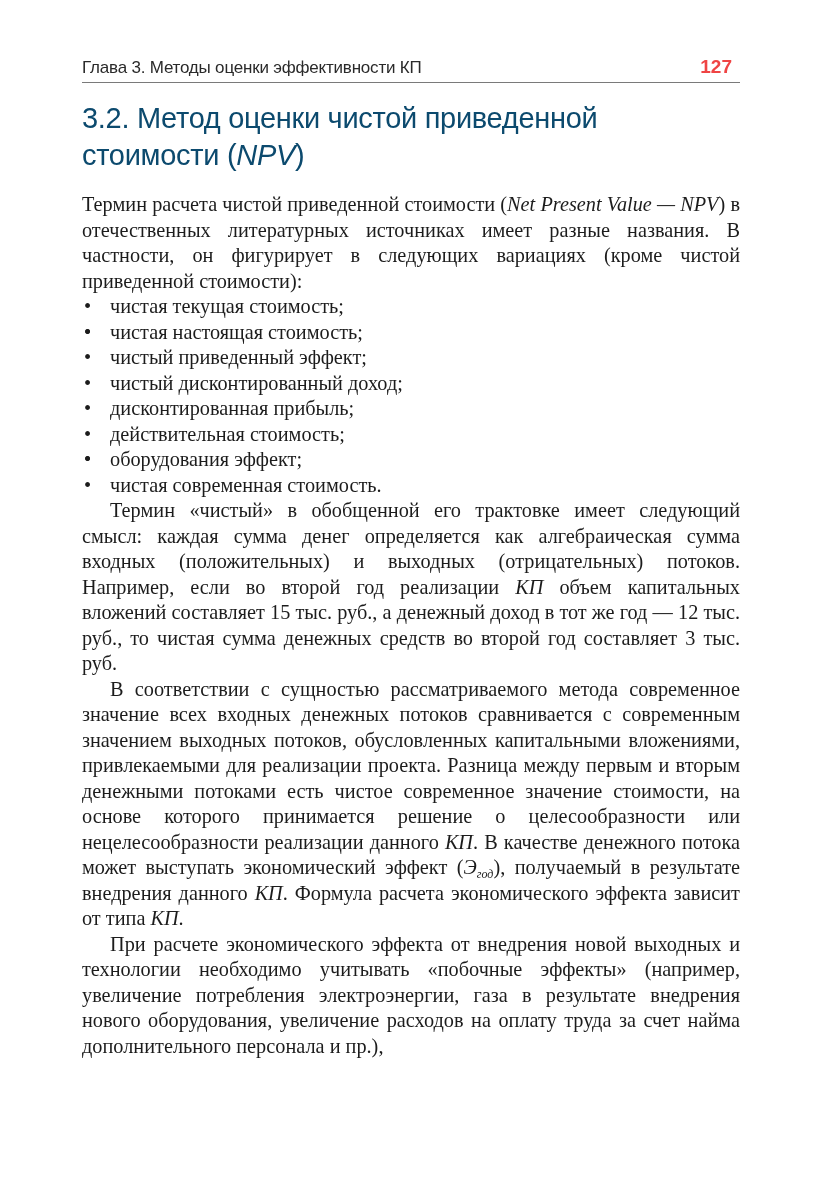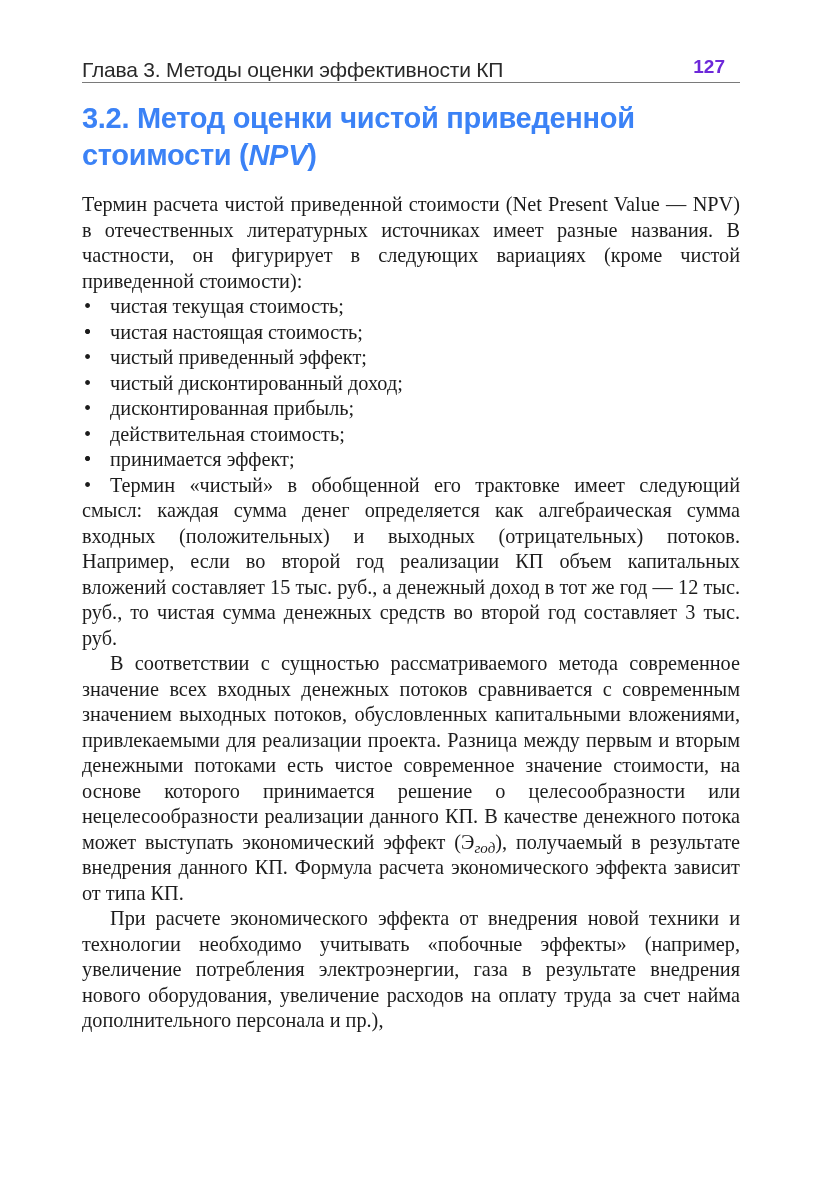--- a/index.html
+++ b/index.html
@@ -3,40 +3,40 @@
 <meta charset="utf-8">
 <style>
   html, body { margin: 0; padding: 0; background: #ffffff; }
   body { width: 820px; height: 1200px; position: relative; overflow: hidden; color: #1a1a1a; }
   .page { position: absolute; left: 82px; top: 0; width: 658px; }
   .running-head {
     position: absolute; top: 56px; left: 0; width: 658px; height: 26px;
     border-bottom: 1.5px solid #7a7a7a;
     font-family: "Liberation Sans", sans-serif;
   }
-  .running-head .chapter { position: absolute; left: 0; top: 2px; font-size: 21px; color: #2a2a2a; letter-spacing: -0.2px; }
-  .running-head .pageno { position: absolute; right: 15px; top: 0; font-size: 19px; font-weight: bold; color: #6d28d9; }
+  .running-head .chapter { position: absolute; left: 0; top: 2px; font-size: 17px; color: #2a2a2a; letter-spacing: -0.2px; }
+  .running-head .pageno { position: absolute; right: 8px; top: 0; font-size: 19px; font-weight: bold; color: #ef4444; }
   h1 {
     position: absolute; top: 100px; left: 0; margin: 0; width: 658px;
-    font-family: "Liberation Sans", sans-serif; font-weight: bold;
-    font-size: 29px; line-height: 37px; color: #3b82f6; letter-spacing: -0.3px;
+    font-family: "Liberation Sans", sans-serif; font-weight: normal;
+    font-size: 29px; line-height: 37px; color: #0c4a6e; letter-spacing: -0.3px;
   }
   h1 .it { font-style: italic; }
   .body {
     position: absolute; top: 192px; left: 0; width: 658px;
     font-family: "Liberation Serif", serif; font-size: 20.3px; line-height: 25.5px; color: #1c1c1c;
     text-align: justify;
   }
   .body p { margin: 0; }
   .body p.indent { text-indent: 28px; }
-  .it { }
+  .it { font-style: italic; }
   ul.variants { list-style: none; margin: 0; padding: 0; }
   ul.variants li { position: relative; padding-left: 28px; }
   ul.variants li .bullet { position: absolute; left: 2px; top: 0; }
-  sub.sub { font-size: 15px; font-style: italic; vertical-align: -4px; line-height: 0; }
+  sub.sub { font-size: 12px; font-style: italic; vertical-align: -4px; line-height: 0; }
 </style>
 </head>
 <body>
 
 <div class="page">
 
   <div class="running-head">
     <span class="chapter">Глава 3. Методы оценки эффективности КП</span>
     <span class="pageno">127</span>
   </div>
@@ -48,23 +48,23 @@
 
     <ul class="variants">
       <li><span class="bullet">•</span><span>чистая текущая стоимость;</span></li>
       <li><span class="bullet">•</span></li>
       <li><span class="bullet">•</span><span>чистая настоящая стоимость;</span></li>
       <li><span class="bullet">•</span><span>чистый приведенный эффект;</span></li>
       <li><span class="bullet">•</span><span>чистый дисконтированный доход;</span></li>
       <li><span class="bullet">•</span><span>дисконтированная прибыль;</span></li>
       <li><span class="bullet">•</span><span>действительная стоимость;</span></li>
       <li><span class="bullet">•</span></li>
-      <li><span class="bullet">•</span><span>принимается эффект;</span></li>
-      <li><span class="bullet">•</span></li>
+      <li><span class="bullet">•</span><span>оборудования эффект;</span></li>
+      <li><span class="bullet">•</span><span>чистая современная стоимость.</span></li>
     </ul>
 
     <p class="indent"><span>Термин «чистый» в обобщенной его трактовке имеет следующий смысл: каждая сумма денег определяется как алгебраическая сумма входных (положительных) и выходных (отрицательных) потоков. Например, если во второй год реализации </span><span class="it">КП</span><span> объем капитальных вложений составляет 15 тыс. руб., а денежный доход в тот же год — 12 тыс. руб., то чистая сумма денежных средств во второй год составляет 3 тыс. руб.</span></p>
 
     <p class="indent"><span>В соответствии с сущностью рассматриваемого метода современное значение всех входных денежных потоков сравнивается с современным значением выходных потоков, обусловленных капитальными вложениями, привлекаемыми для реализации проекта. Разница между первым и вторым денежными потоками есть чистое современное значение стоимости, на основе которого принимается решение о целесообразности или нецелесообразности реализации данного </span><span class="it">КП</span><span>. В качестве денежного потока может выступать экономический эффект (</span><span class="it">Э</span><sub class="sub">год</sub><span>), получаемый в результате внедрения данного </span><span class="it">КП</span><span>. Формула расчета экономического эффекта зависит от типа </span><span class="it">КП</span><span>.</span></p>
 
-    <p class="indent">При расчете экономического эффекта от внедрения новой техники и технологии необходимо учитывать «побочные эффекты» (например, увеличение потребления электроэнергии, газа в результате внедрения нового оборудования, увеличение расходов на оплату труда за счет найма дополнительного персонала и пр.),</p>
+    <p class="indent">При расчете экономического эффекта от внедрения новой выходных и технологии необходимо учитывать «побочные эффекты» (например, увеличение потребления электроэнергии, газа в результате внедрения нового оборудования, увеличение расходов на оплату труда за счет найма дополнительного персонала и пр.),</p>
   </div>
 </div>
 
 </body></html>

